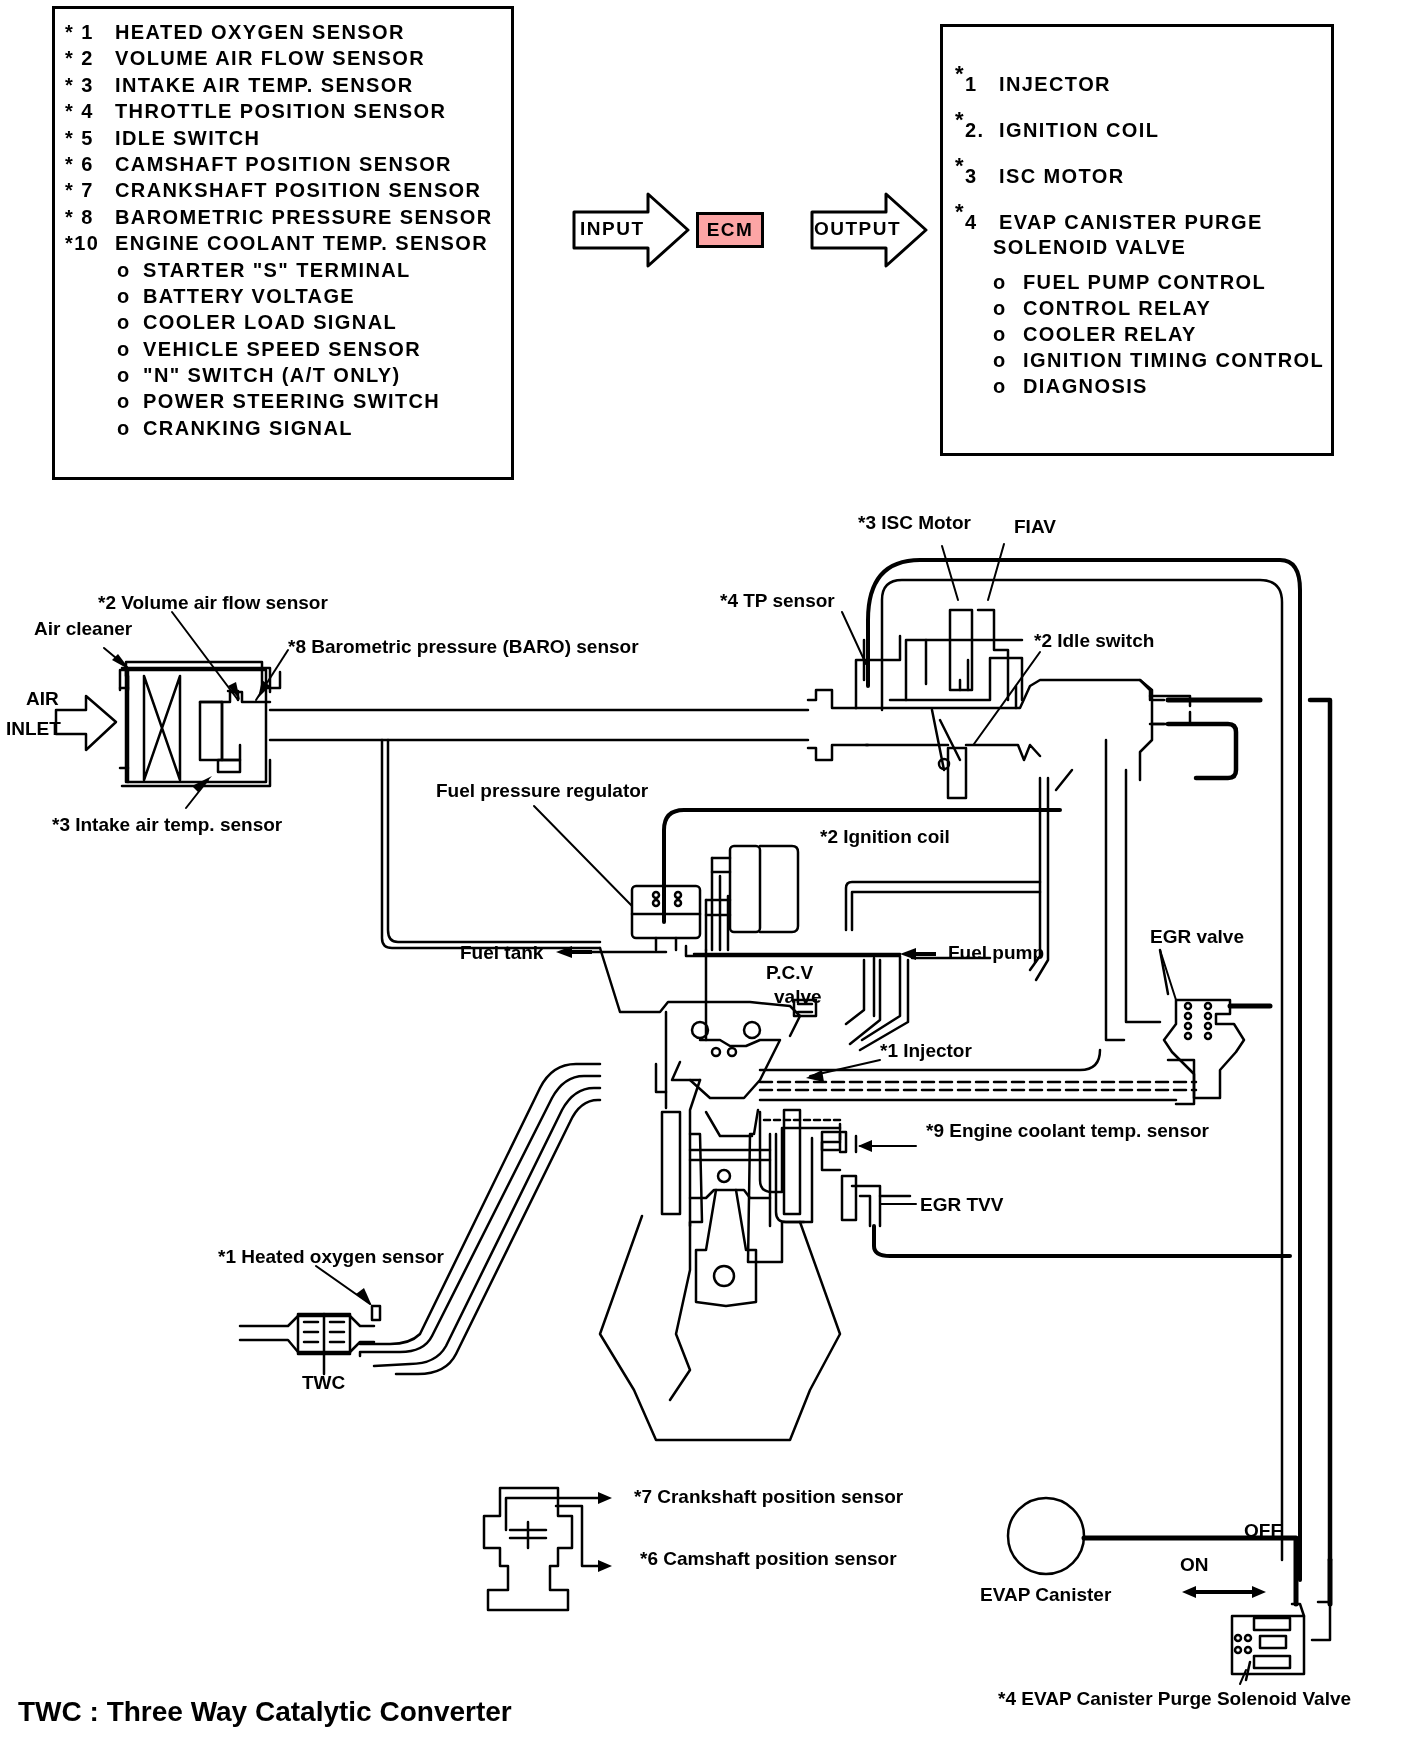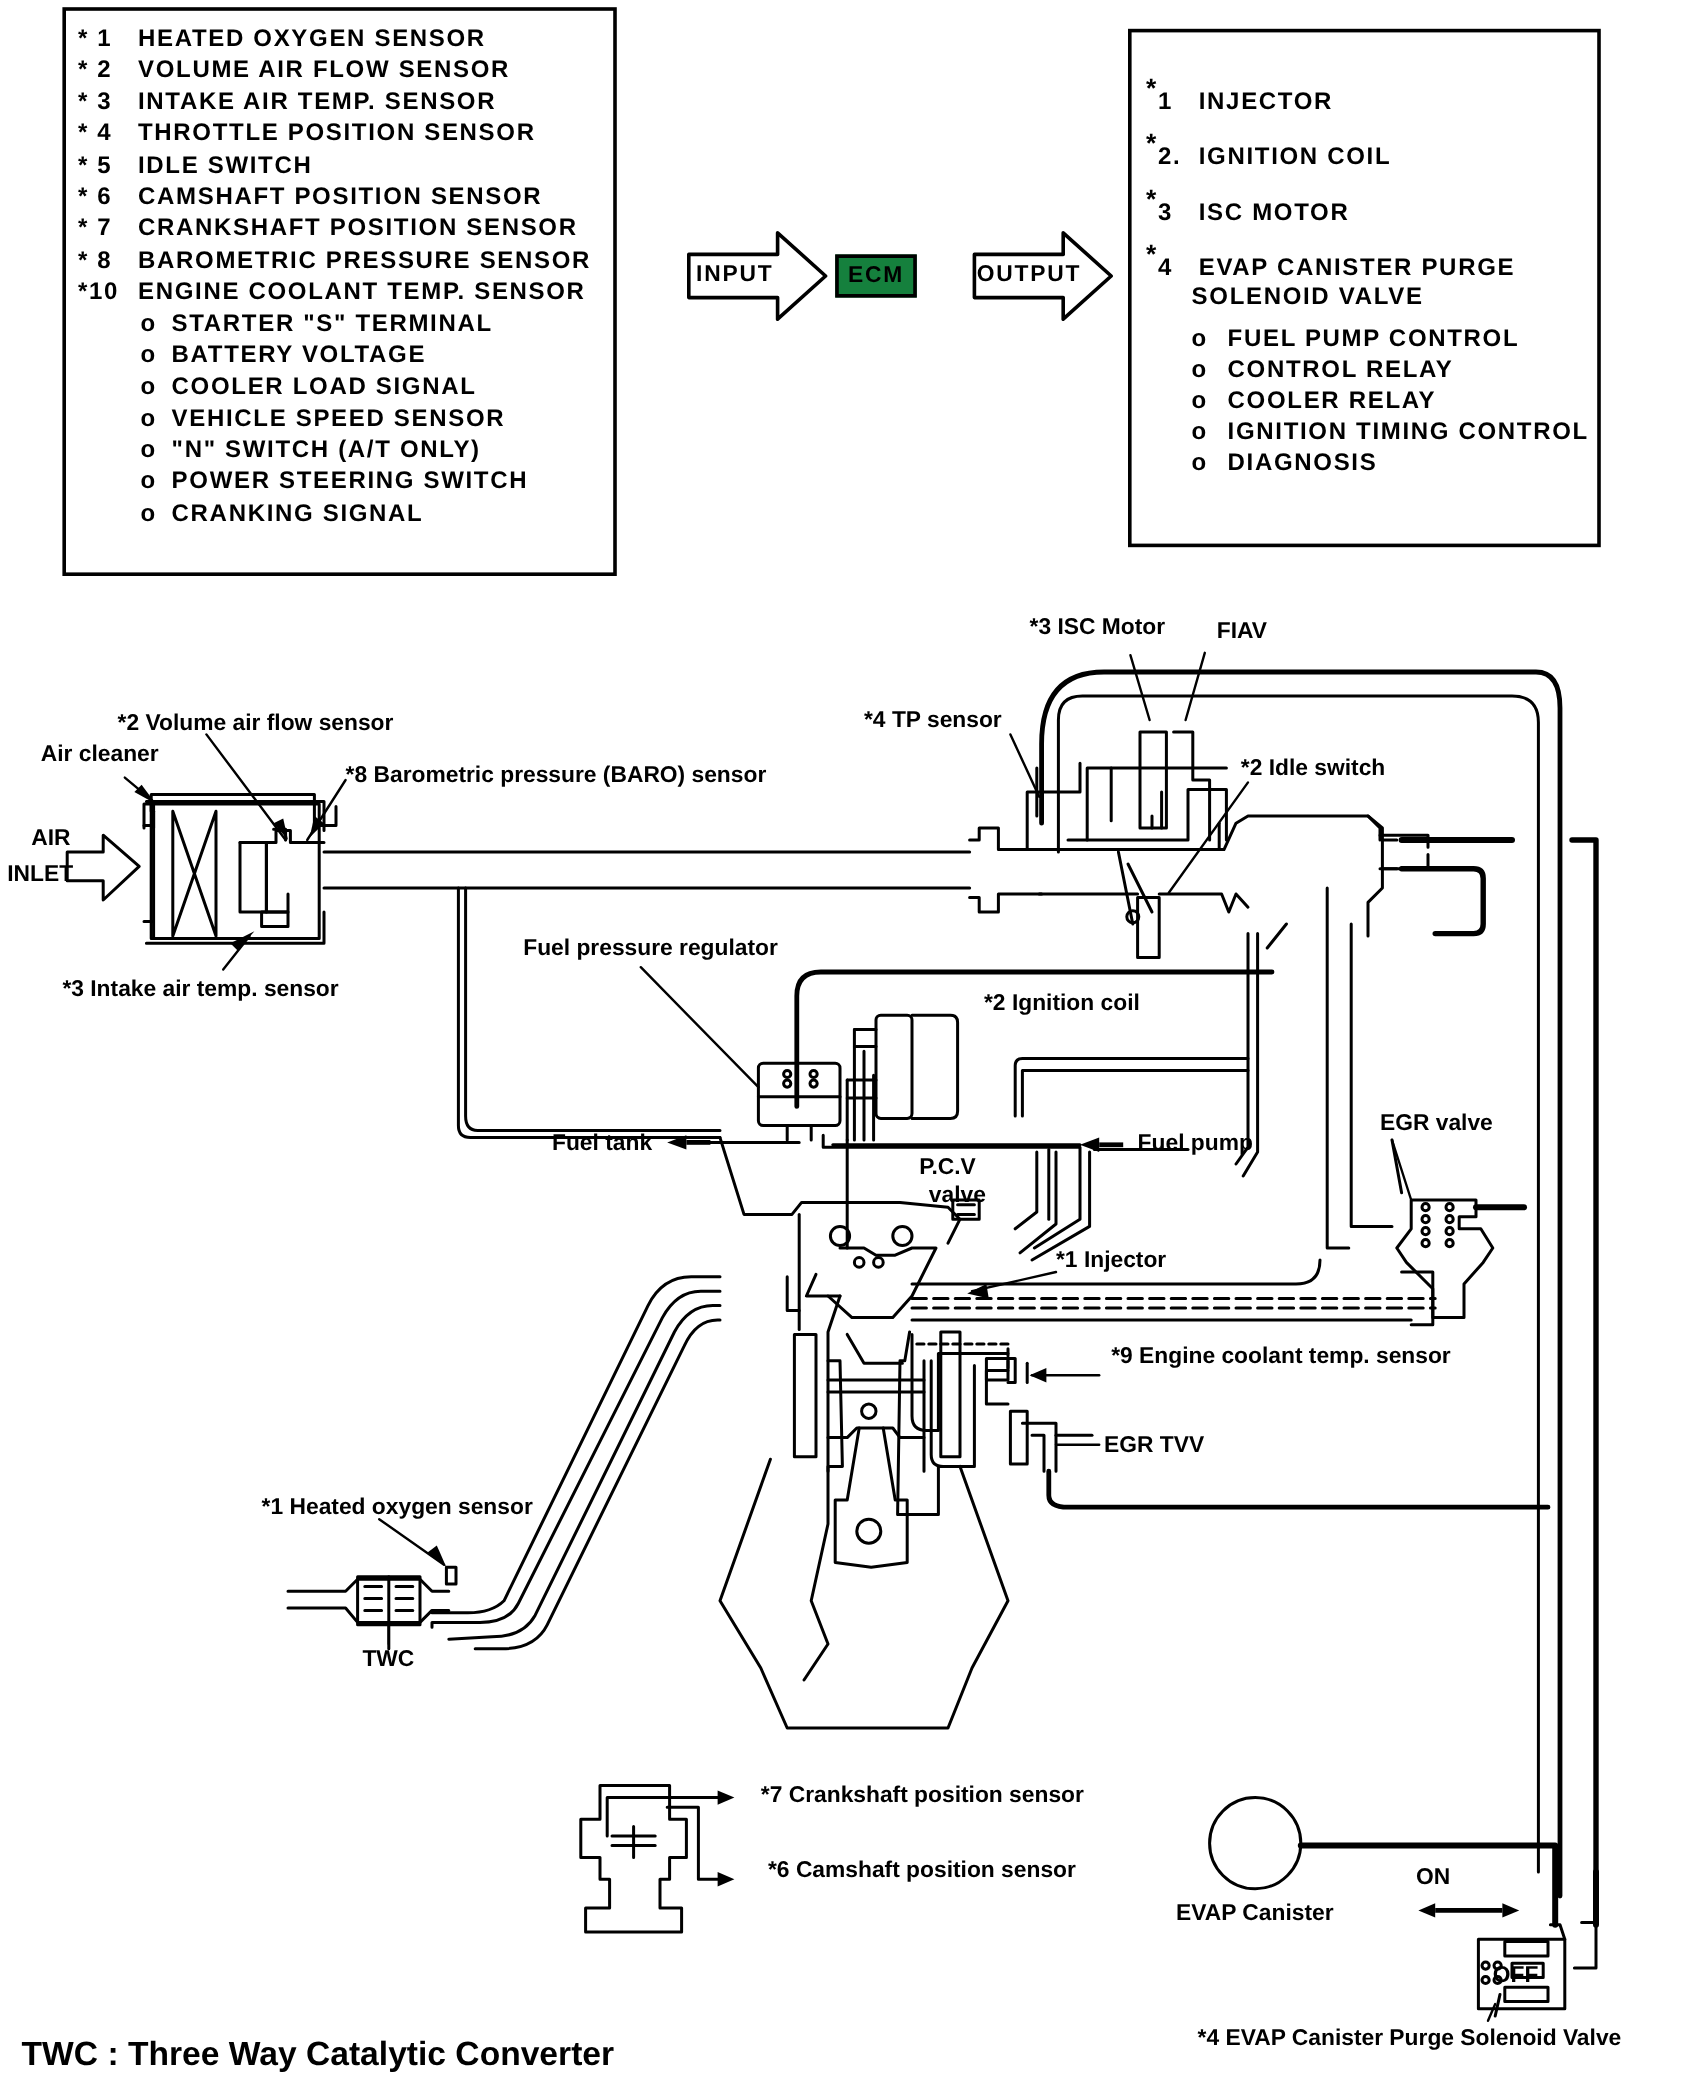--- a/index.html
+++ b/index.html
@@ -15,21 +15,21 @@
   .out-row { font-size: 20px; font-weight: bold; letter-spacing: 1.4px; white-space: nowrap; }
   .out-row.main { height: 46px; line-height: 50px; }
   .out-row .star { font-size: 22px; vertical-align: 10px; }
   .out-row .num { display: inline-block; width: 34px; }
   .out-row.cont { padding-left: 38px; height: 36px; line-height: 28px; }
   .out-row.sub { padding-left: 38px; height: 26px; line-height: 26px; }
   .out-row.sub .bullet { display: inline-block; width: 30px; }
   .lbl { position: absolute; font-size: 19px; font-weight: bold; white-space: nowrap; }
   .lbl-caps { font-size: 19px; letter-spacing: 1.5px; }
   svg#diagram { position: absolute; left: 0; top: 0; }
-  .flowbox { position: absolute; border: 3px solid #000; font-weight: bold; font-size: 19px; letter-spacing: 1.5px; background: #15803d; box-sizing: border-box; text-align: center; }
+  .flowbox { position: absolute; border: 3px solid #000; font-weight: bold; font-size: 19px; letter-spacing: 1.5px; background: #fca5a5; box-sizing: border-box; text-align: center; }
   .footer { position: absolute; left: 18px; top: 1696px; font-size: 28px; font-weight: bold; }
 </style>
 </head>
 <body>
 
 <div id="input-box" class="box">
   <div id="in-numbered">
       <div class="in-row"><span class="num">* 1</span><span>HEATED OXYGEN SENSOR</span></div>
       <div class="in-row"><span class="num">* 2</span><span>VOLUME AIR FLOW SENSOR</span></div>
       <div class="in-row"><span class="num">* 3</span><span>INTAKE AIR TEMP. SENSOR</span></div>
@@ -338,16 +338,16 @@
 <div class="lbl" style="left:1150px;top:926px;">EGR valve</div>
 <div class="lbl" style="left:880px;top:1040px;">*1 Injector</div>
 <div class="lbl" style="left:926px;top:1120px;">*9 Engine coolant temp. sensor</div>
 <div class="lbl" style="left:920px;top:1194px;">EGR TVV</div>
 <div class="lbl" style="left:218px;top:1246px;">*1 Heated oxygen sensor</div>
 <div class="lbl" style="left:302px;top:1372px;">TWC</div>
 <div class="lbl" style="left:634px;top:1486px;">*7 Crankshaft position sensor</div>
 <div class="lbl" style="left:640px;top:1548px;">*6 Camshaft position sensor</div>
 <div class="lbl" style="left:980px;top:1584px;">EVAP Canister</div>
 <div class="lbl" style="left:1180px;top:1554px;">ON</div>
-<div class="lbl" style="left:1244px;top:1636px;text-align:center;">OFF</div>
+<div class="lbl" style="left:1244px;top:1520px;text-align:center;">OFF</div>
 <div class="lbl" style="left:998px;top:1688px;">*4 EVAP Canister Purge Solenoid Valve</div>
 
 <div class="footer">TWC : Three Way Catalytic Converter</div>
 
 </body></html>

